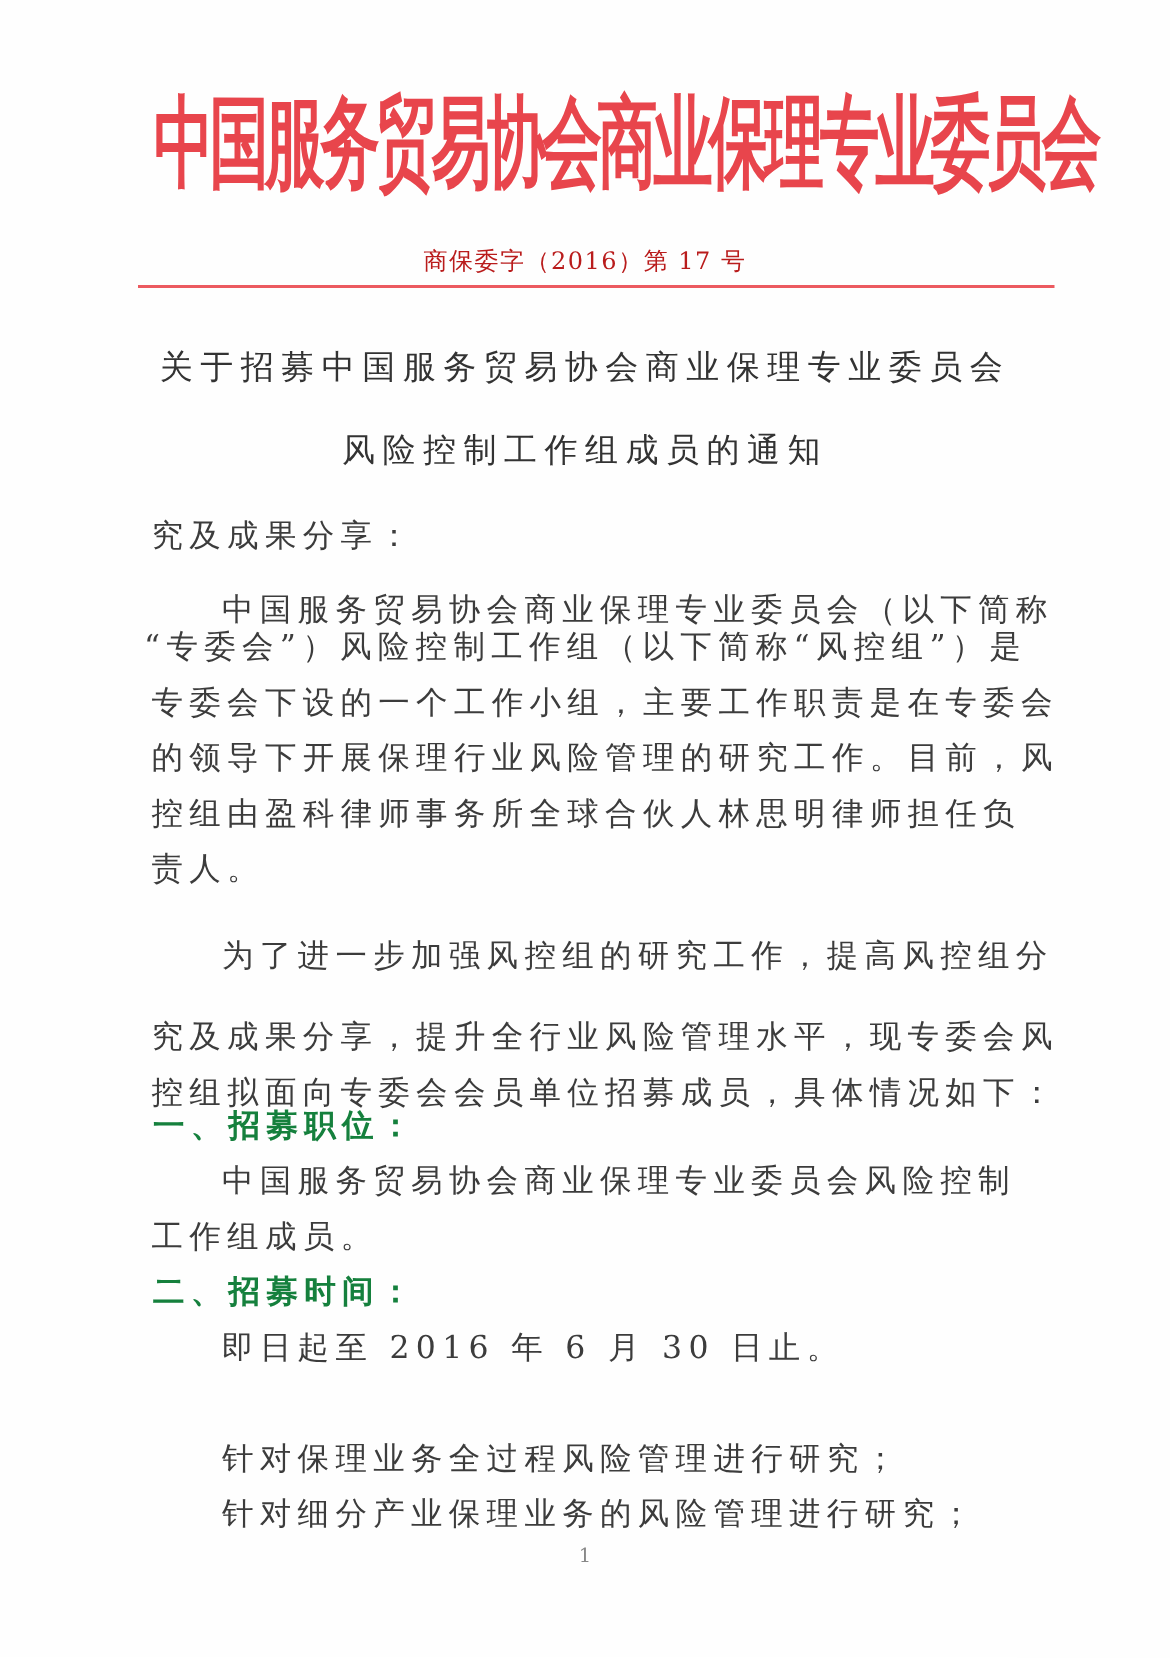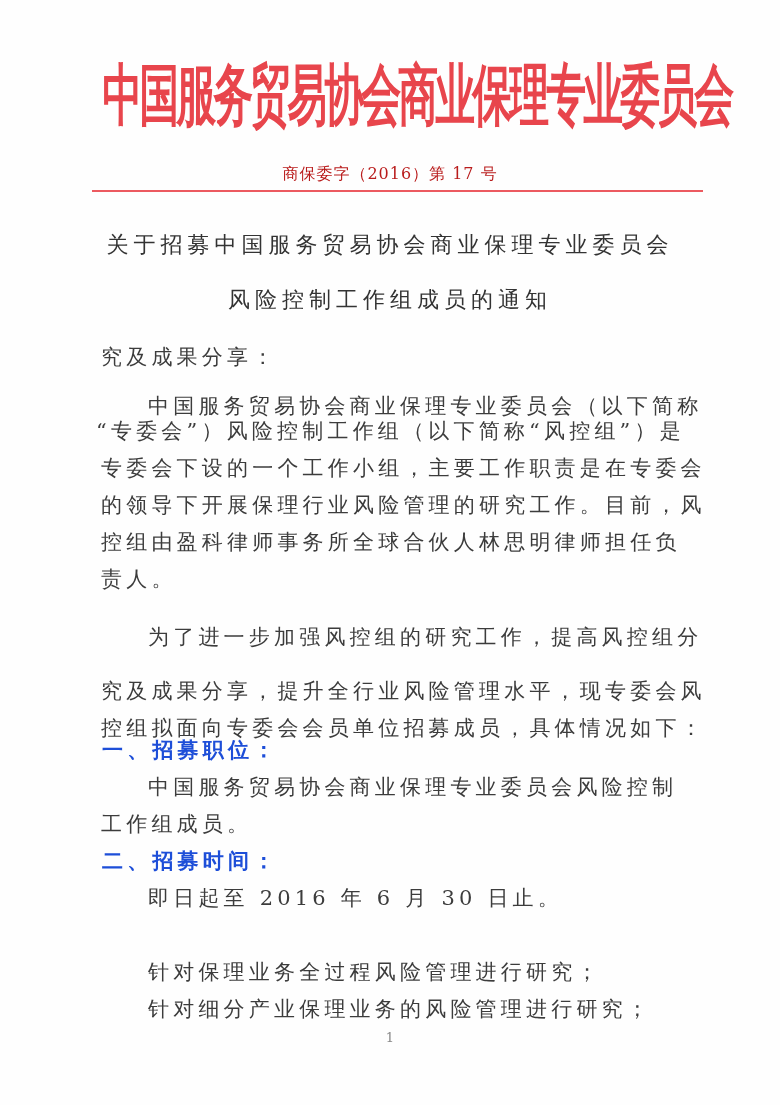--- a/index.html
+++ b/index.html
@@ -80,21 +80,21 @@
     left: 101px;
     font-size: 21px;
     letter-spacing: 4.2px;
     color: #3c3c3c;
     white-space: nowrap;
     line-height: 26px;
   }
   .indent { left: 148px; }
   .section-heading {
     font-weight: bold;
-    color: #1d4ed8;
+    color: #15803d;
   }
   .page-number {
     position: absolute;
     left: 0;
     width: 780px;
     top: 1030px;
     text-align: center;
     font-size: 13px;
     color: #888;
   }

